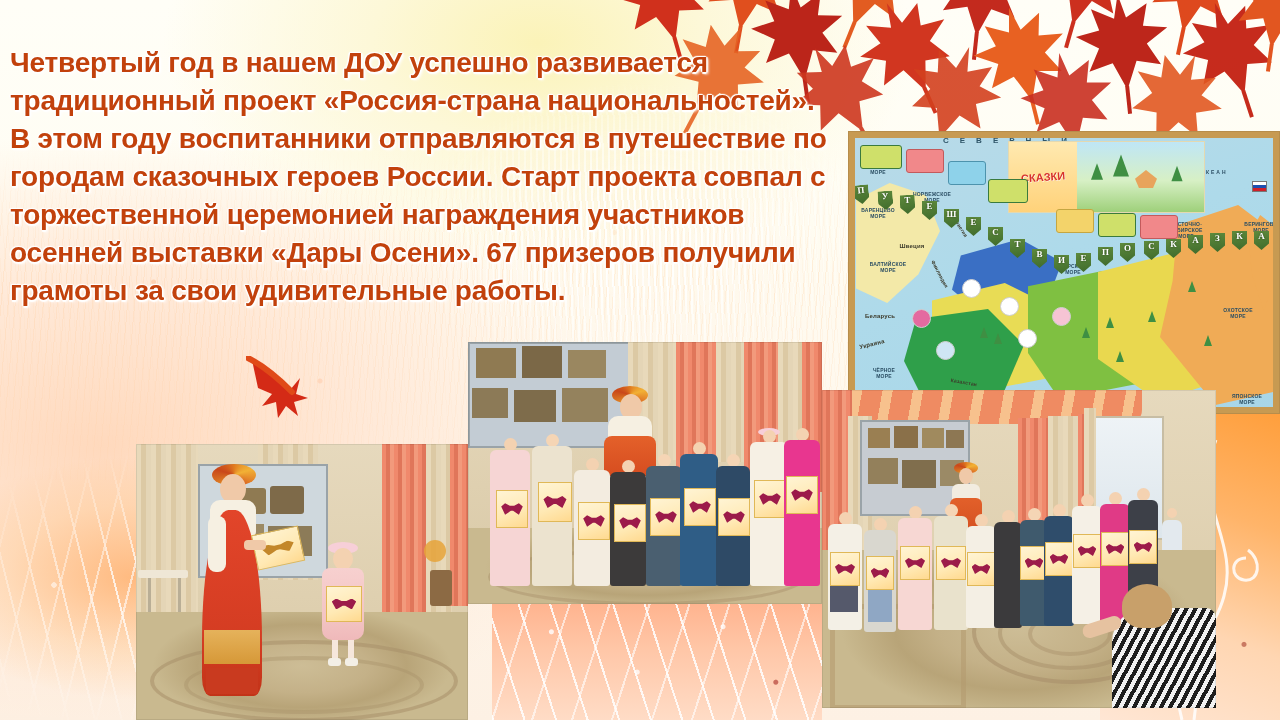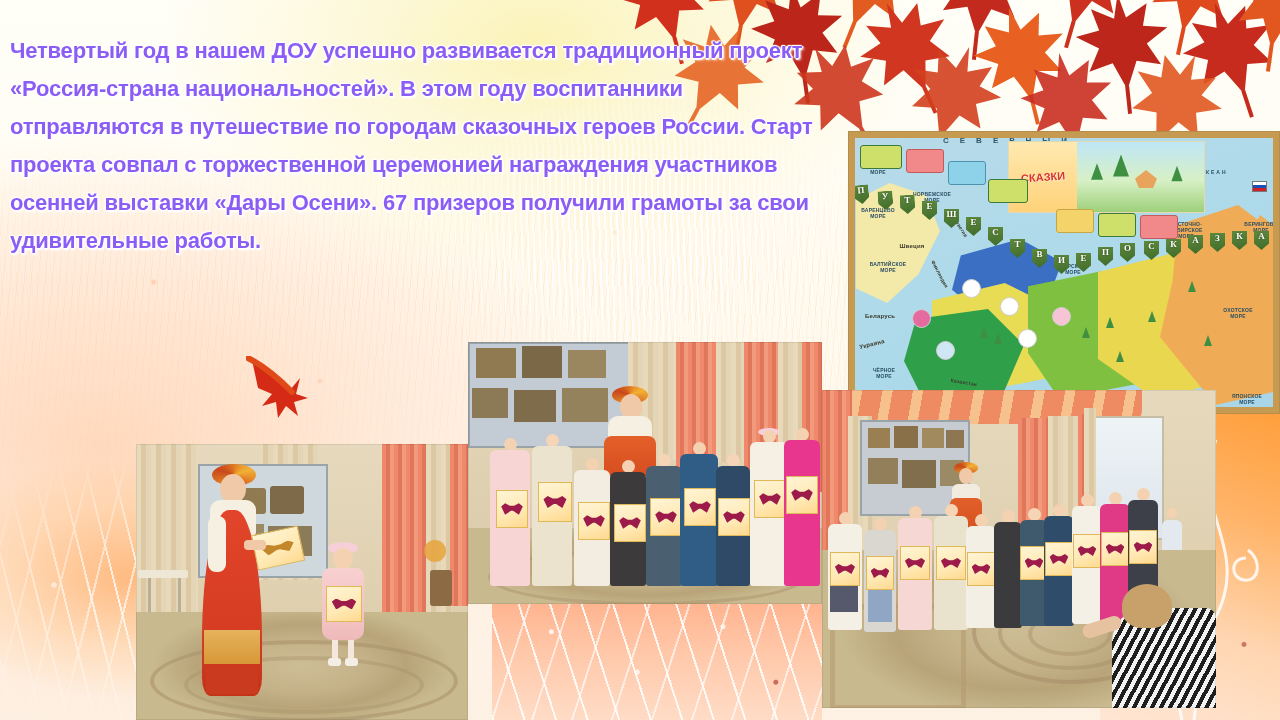--- a/index.html
+++ b/index.html
@@ -68,23 +68,23 @@
       radial-gradient(circle at 86% 70%, rgba(160,25,20,.55) 0 2px, rgba(0,0,0,0) 3px),
       repeating-linear-gradient(72deg, rgba(255,255,255,.85) 0 2px, rgba(255,255,255,0) 2px 30px),
       repeating-linear-gradient(108deg, rgba(255,255,255,.6) 0 2px, rgba(255,255,255,0) 2px 38px),
       linear-gradient(180deg,#ffb08a 0%,#ffc7a8 45%,#ffdcc6 100%);
   }
 
   
   .leaf-cluster{position:absolute;left:600px;top:-20px;width:700px;height:230px;}
 
   
-  .title-block{position:absolute;left:10px;top:32px;width:830px;
+  .title-block{position:absolute;left:10px;top:44px;width:830px;
     font-family:"Liberation Sans Narrow","Liberation Sans",sans-serif;
-    font-weight:bold;font-size:22px;line-height:38px;color:#8b5cf6;
+    font-weight:bold;font-size:28px;line-height:38px;color:#c2410c;
     letter-spacing:-.2px;
     text-shadow:
       -1.5px 0 1px #fff, 1.5px 0 1px #fff, 0 -1.5px 1px #fff, 0 1.5px 1px #fff,
       -1px -1px 1px #fff, 1px 1px 2px #fff, 2px 2px 3px rgba(255,255,255,.9);
     white-space:pre-wrap;
   }
 
   
   .photo{position:absolute;overflow:hidden;background:#c9b89a;}
   .photo > .inner{position:absolute;inset:0;}

